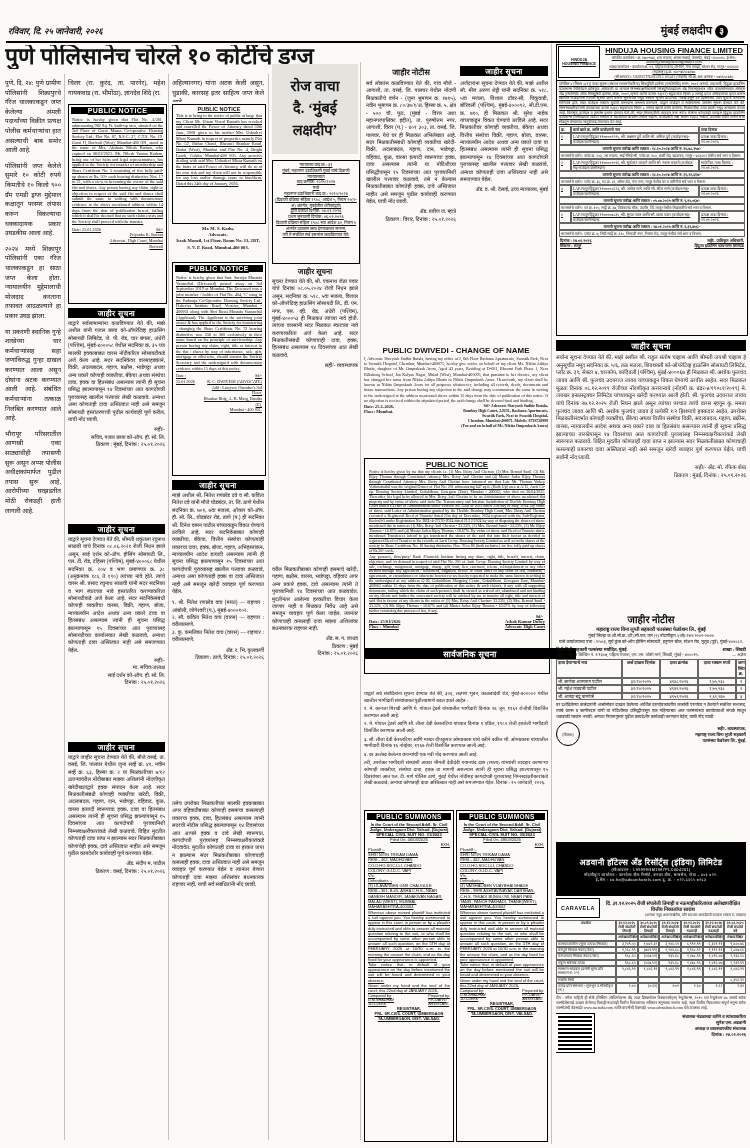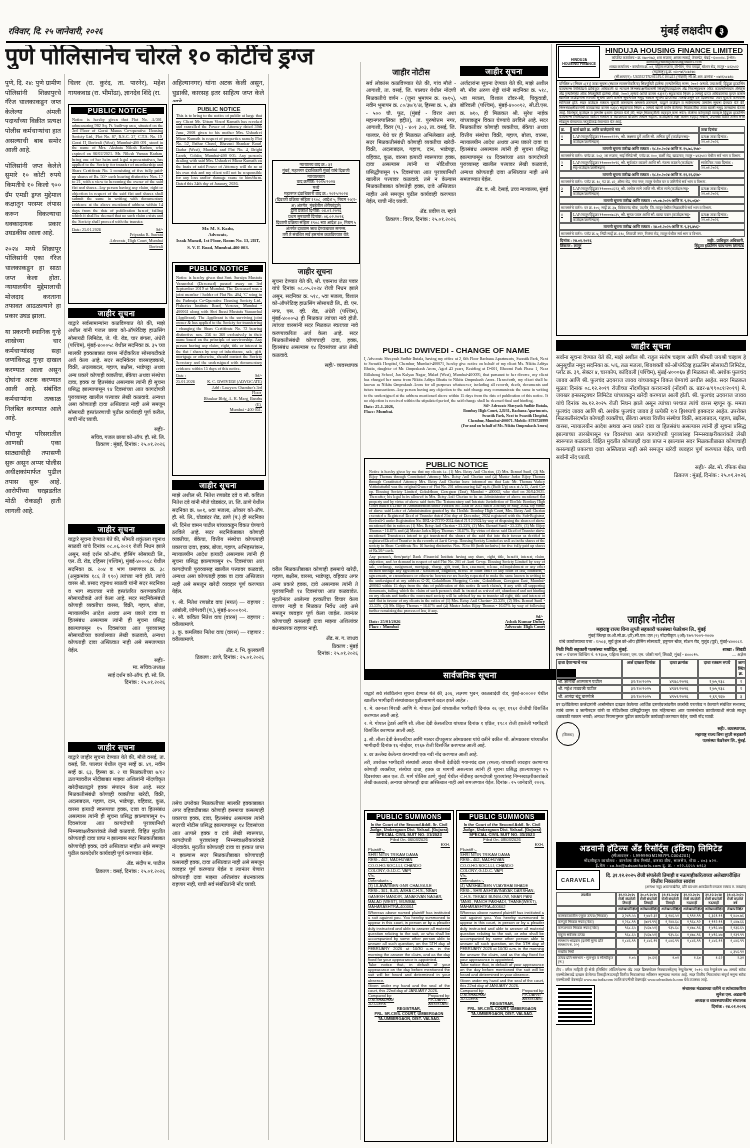--- a/index.html
+++ b/index.html
@@ -137,20 +137,26 @@
   <div class="b body5 j" style="left:172px;top:492px;width:92px;height:300px;">
     <span>माझे अशील श्री. नितेश रणछोड दवे व सौ. कविता नितेश दवे यांनी मौजे घोडबंदर, ता. जि. ठाणे येथील सदनिका क्र. ७०१, ७वा मजला, ओंकार को-ऑप. हौ. सो. लि., घोडबंदर रोड, ठाणे (प.) ही सदनिका श्री. दिनेश वामन पाटील यांच्याकडून विकत घेण्याचे ठरविले आहे. सदर सदनिकेबाबत कोणाही व्यक्तीचा, बँकेचा, वित्तीय संस्थेचा कोणत्याही प्रकारचा दावा, हक्क, बोजा, गहाण, अभिहस्तांकन, न्यायालयीन आदेश इत्यादी असल्यास त्यांनी ही सूचना प्रसिद्ध झाल्यापासून १५ दिवसांच्या आत कागदोपत्री पुराव्यासह खालील पत्त्यावर कळवावे, अन्यथा असा कोणताही हक्क वा दावा अस्तित्वात नाही असे समजून खरेदी व्यवहार पूर्ण करण्यात येईल.</span>
     <div class="pre" style="margin-top:4px;">१. श्री. नितेश रणछोड वाघ (मयत) — राहणार : आंबोली, जोगेश्वरी (प.), मुंबई-४०००१०२.
 २. सौ. कविता नितेश वाघ (वारस) — राहणार : वरीलप्रमाणे.
 ३. कु. कमलिका नितेश वाघ (वारस) — राहणार : वरीलप्रमाणे.</div>
     <div class="pre r" style="margin-top:3px;">ॲड. र. भि. कुलकर्णी
 ठिकाण : ठाणे, दिनांक : २५.०१.२०२६</div>
   </div>
   <div class="b body5 j" style="left:172px;top:800px;width:92px;height:338px;">तसेच उपरोक्त मिळकतीच्या मालकी हक्काबाबत अगर वहिवाटीबाबत कोणाही इसमाचा कसल्याही प्रकारचा हक्क, दावा, हितसंबंध असल्यास त्यांनी सदरची नोटीस प्रसिद्ध झाल्यापासून १४ दिवसांच्या आत आपले हक्क व दावे लेखी स्वरूपात, कागदोपत्री पुराव्यांसह निम्नस्वाक्षरीकारांकडे नोंदवावेत. मुदतीत कोणताही दावा वा हरकत प्राप्त न झाल्यास सदर मिळकतीबाबत कोणाचाही कसलाही हक्क, दावा अस्तित्वात नाही असे समजून व्यवहार पूर्ण करण्यात येईल व त्यानंतर येणारा कोणताही दावा माझ्या अशिलांवर बंधनकारक राहणार नाही, याची सर्व संबंधितांनी नोंद घ्यावी.</div>
 
+  <div class="b" style="left:272px;top:64px;width:86px;height:90px;background:#e4e3de;display:flex;flex-direction:column;
+       align-items:center;justify-content:center;font-weight:bold;font-size:14.5px;line-height:1.5;">
+    <div>रोज वाचा</div>
+    <div>दै. ‘मुंबई</div>
+    <div>लक्षदीप’</div>
+  </div>
 
   <div class="b box pre c" style="left:272px;top:160px;width:84px;height:100px;font-size:4.3px;line-height:1.35;padding:1px;">न्यायालय वाद क्र.: ३१
 मुंबई, महानगर दंडाधिकारी मुंबई यांचे दिवाणी न्यायालयात
 वाद क्रमांक: २०१५/२०२४
 मध्ये
 महानगर दंडाधिकारी वाद क्र.: २०१५/२०२४
 (दिवाणी प्रक्रिया संहिता १९०८, आदेश ५, नियम २०(१-अ) अंतर्गत, मुंबईतील शेरीफांद्वारे)
 द्वारा प्रकाश दिनांक: ०४.०१.२०२६
 प्रथम सुनावणी दिनांक: ०६.०२.२०२६
 दिवाणी प्रक्रिया संहिता १९०८ च्या आदेश ३०, नियम ५ अंतर्गत दाव्यास जाब देण्याबाबत समन्स.
@@ -205,21 +211,21 @@
     <div style="display:flex;justify-content:space-between;padding:0 4px;font-size:4.4px;font-weight:bold;">
       <div>
         <div>Date: 25/01/2026</div>
         <div>Place : Mumbai</div>
       </div>
       <div class="pre r">Ashok Kumar Dubey
 Advocate High Court</div>
     </div>
   </div>
 
-  <div class="band b" style="left:364px;top:669px;width:212px;font-size:8px;">सार्वजनिक सूचना</div>
+  <div class="band b" style="left:364px;top:648px;width:212px;font-size:8px;">सार्वजनिक सूचना</div>
   <div class="b body48 j" style="left:364px;top:691px;width:184px;height:114px;">
     <div>याद्वारे सर्व संबंधितांना सूचना देण्यात येते की, ३०६, लक्ष्मण भुवन, काळबादेवी रोड, मुंबई-४००००२ येथील खालील भागीदारी संस्थांबाबत पुढीलप्रमाणे बदल झाले आहेत :</div>
     <div style="margin-top:2px;">१.  मे. कानजा मिरावी आणि मे. गोपाल ट्रेडर्स यांच्यातील भागीदारी दिनांक २६ जून, १९६२ रोजीची विसर्जित करण्यात आली आहे.</div>
     <div style="margin-top:2px;">२.  मे. गोपाल ट्रेडर्स आणि सौ. लीला देवी केसलटिया यांच्यात दिनांक १ एप्रिल, १९८२ रोजी झालेली भागीदारी विसर्जित करण्यात आली आहे.</div>
     <div style="margin-top:2px;">३.  सौ. लीला देवी केसलटिया आणि मास्टर दीपकुमार ओमप्रकाश यांचे वतीने वकील श्री. ओमप्रकाश यांच्यातील भागीदारी दिनांक १६ नोव्हेंबर, १९६७ रोजी विसर्जित करण्यात आली आहे.</div>
     <div style="margin-top:2px;">४.  वर उल्लेख केलेल्या कंपन्यांची एक नवी नोंद करण्यात आली आहे.</div>
     <div style="margin-top:2px;">तरी, उपरोक्त भागीदारी संस्थांशी अथवा श्रीमती देवीदेवी गयानचंद दास (रमला) यांच्याशी व्यवहार करणाऱ्या कोणाही व्यक्तीचा, संस्थेचा दावा, हक्क वा मागणी असल्यास त्यांनी ही सूचना प्रसिद्ध झाल्यापासून १५ दिवसांच्या आत एल. टी. मार्ग पोलिस ठाणे, मुंबई येथील नोंदीसह कागदोपत्री पुराव्यांसह निम्नस्वाक्षरीकारांकडे लेखी कळवावे; अन्यथा कोणताही दावा अस्तित्वात नाही असे समजण्यात येईल. दिनांक : २५ जानेवारी, २०२६.</div>
   </div>
 
   <div class="b box" style="left:364px;top:810px;width:88px;height:330px;font-family:'Liberation Sans',sans-serif;">
@@ -402,21 +408,21 @@
     <div class="j" style="font-size:4.3px;line-height:1.32;margin-top:2px;">वर दर्शविलेल्या कर्जदारांनी अर्जासोबत दाखल केलेल्या आर्थिक दस्तऐवजांवरील कर्जाची परतफेड न केल्याने संबंधित सभासद, त्यांचे वारस व जामीनदार यांनी या नोटिशीच्या प्रसिद्धीपासून एक महिन्याच्या आत पतसंस्थेच्या कार्यालयाशी संपर्क साधून थकबाकी रक्कम भरावी; अन्यथा नियमानुसार पुढील कायदेशीर कार्यवाही करण्यात येईल, याची नोंद घ्यावी.</div>
     <div style="display:flex;justify-content:space-between;align-items:center;margin-top:3px;">
       <div class="stamp">(शिक्का)</div>
       <div class="pre r" style="font-size:4.3px;font-weight:bold;">सही/- व्यवस्थापक,
 महाराष्ट्र राज्य विना लुप्ती सहकारी
 पतसंस्था फेडरेशन लि., मुंबई.</div>
     </div>
   </div>
 
   <div class="b" style="left:556px;top:842px;width:190px;height:300px;">
-    <div class="band" style="padding:0 0;">
+    <div class="band" style="padding:14px 0;">
       <div style="font-size:8px;">अडवानी हॉटेल्स अँड रिसॉर्ट्स (इंडिया) लिमिटेड</div>
       <div style="font-size:3.8px;font-weight:normal;">(सीआयएन : L99999GM1987PLC004201)</div>
       <div style="font-size:3.8px;font-weight:normal;">नोंदणीकृत कार्यालय : कारवेला बीच रिसॉर्ट, वारका बीच, सालसेत, गोवा - ४०३ ७२१.</div>
       <div style="font-size:3.8px;font-weight:normal;">ई-मेल : co.ho@advanihotels.com  दू. क्र. : ०२२-६६५५ ७१६३</div>
     </div>
     <div style="display:flex;align-items:center;margin-top:2px;">
       <div class="chip" style="width:42px;height:18px;font-size:5.5px;letter-spacing:.5px;">CARAVELA</div>
       <div style="flex:1;">
         <div class="c bold" style="font-size:5px;">दि. ३१.१२.२०२५ रोजी संपलेली तिमाही व नऊमाहीकरिताच्या अलेखापरीक्षित वित्तीय निकालांचा सारांश</div>
         <div class="r" style="font-size:3.5px;">(अन्यथा नमूद असल्याखेरीज, प्रति समभाग आकडेवारी वगळता रक्कम रु. लाखांत)</div>

